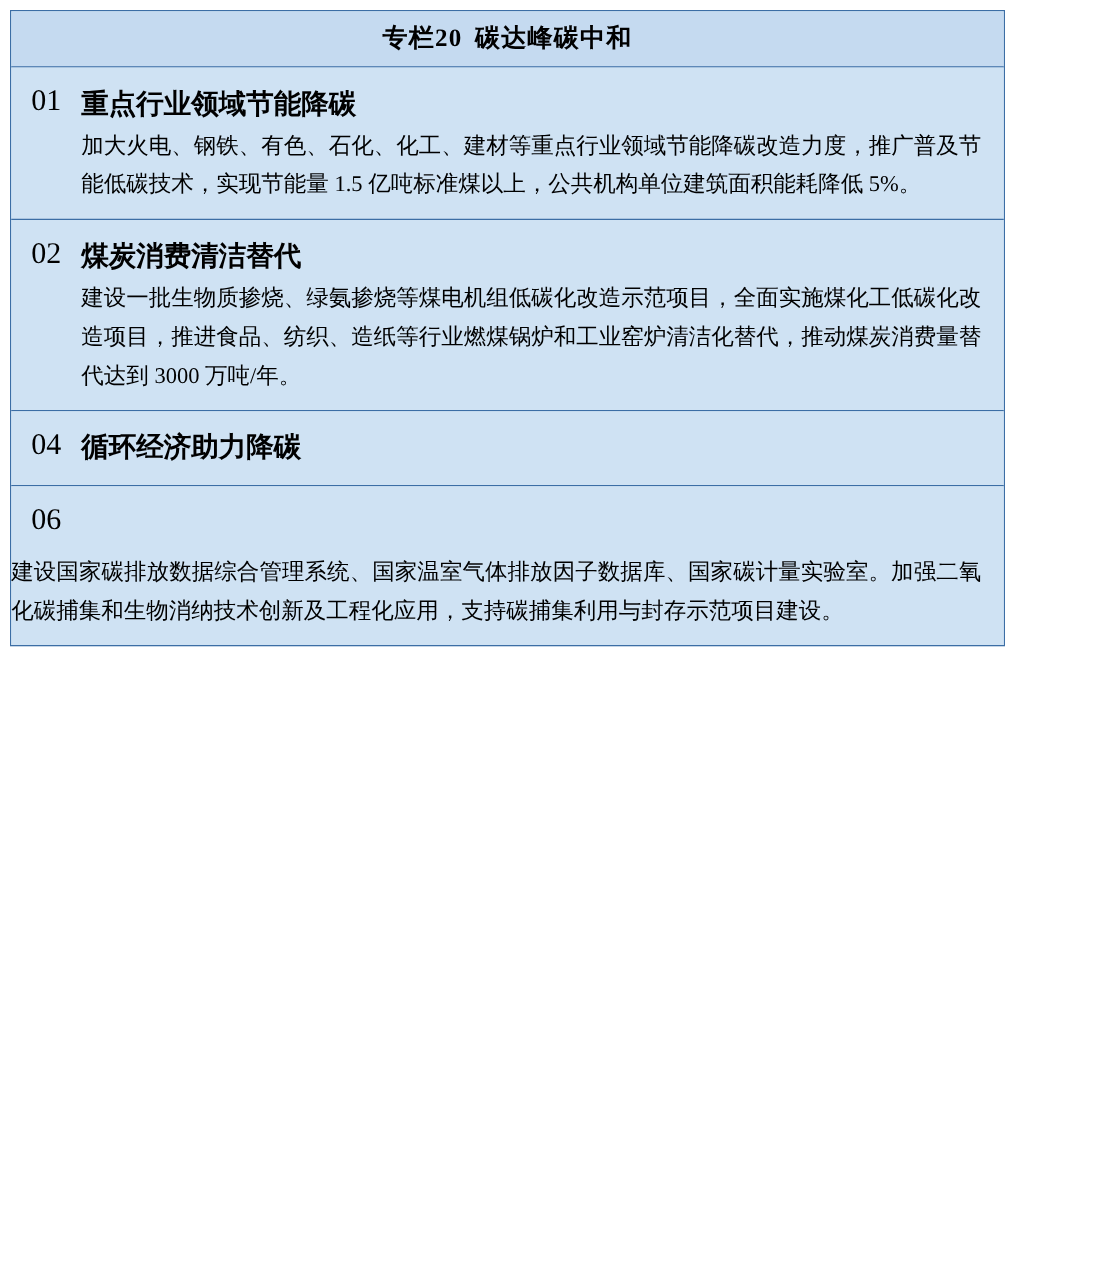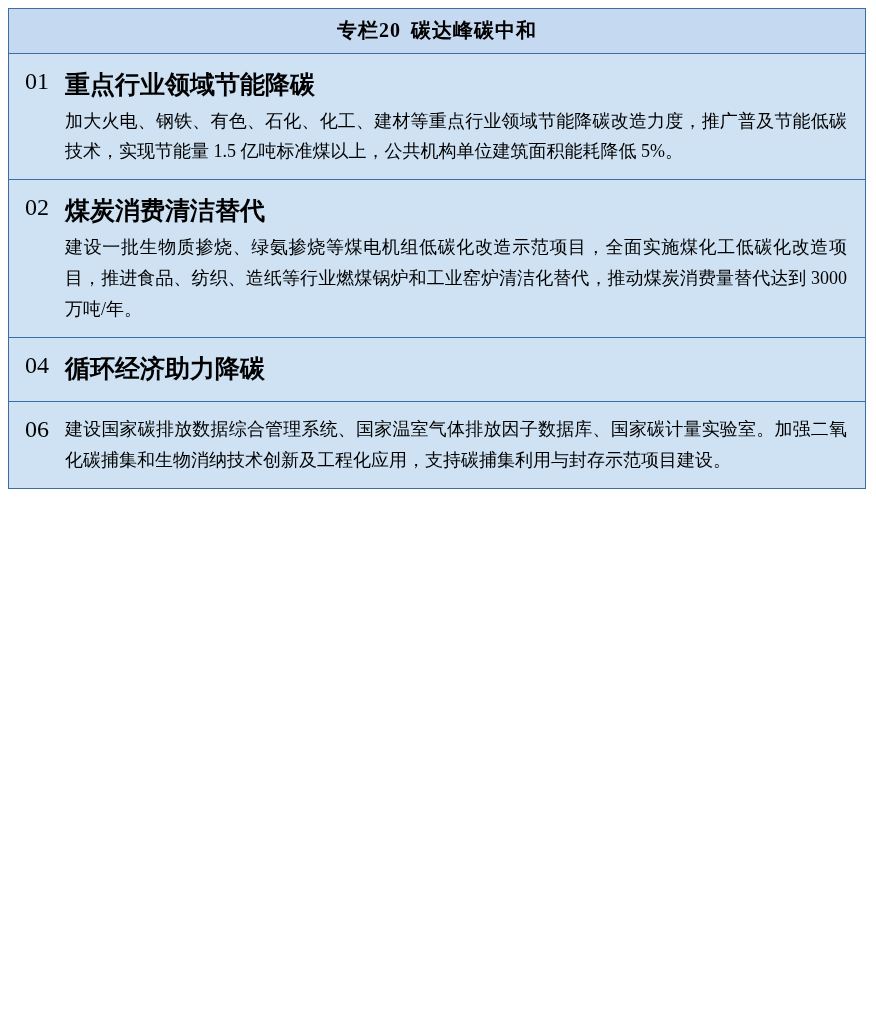--- a/index.html
+++ b/index.html
@@ -10,21 +10,21 @@
   body {
     width: 876px;
     height: 1024px;
     font-family: "Liberation Serif", "DejaVu Serif", serif;
     color: #000000;
   }
   .box {
     position: absolute;
     left: 8px;
     top: 8px;
-    width: 858px;
+    width: 796px;
     border: 1px solid #3c6ea5;
     box-sizing: border-box;
     background: #cfe2f3;
   }
   .title-bar {
     background: #c5daf0;
     border-bottom: 1px solid #3c6ea5;
     text-align: center;
     padding: 8px 0 9px 0;
     font-size: 20px;
@@ -34,35 +34,36 @@
   .title-bar .title-num {
     margin-right: 4px;
   }
   .row {
     display: flex;
     border-bottom: 1px solid #3c6ea5;
     background: #cfe2f3;
   }
   .row:last-child {
     border-bottom: none;
+    flex-direction: column;
   }
   .row-num {
     width: 56px;
     min-width: 56px;
     text-align: center;
     padding-top: 14px;
     font-size: 24px;
     font-family: "Liberation Serif", serif;
   }
   .row-body {
     flex: 1;
     padding: 12px 18px 12px 0;
   }
   .item-head {
-    font-size: 25px;
+    font-size: 22px;
     font-weight: bold;
     line-height: 1.5;
     margin-bottom: 2px;
   }
   .item-text {
     font-size: 18px;
     line-height: 1.72;
     text-align: justify;
     text-justify: inter-ideograph;
   }

